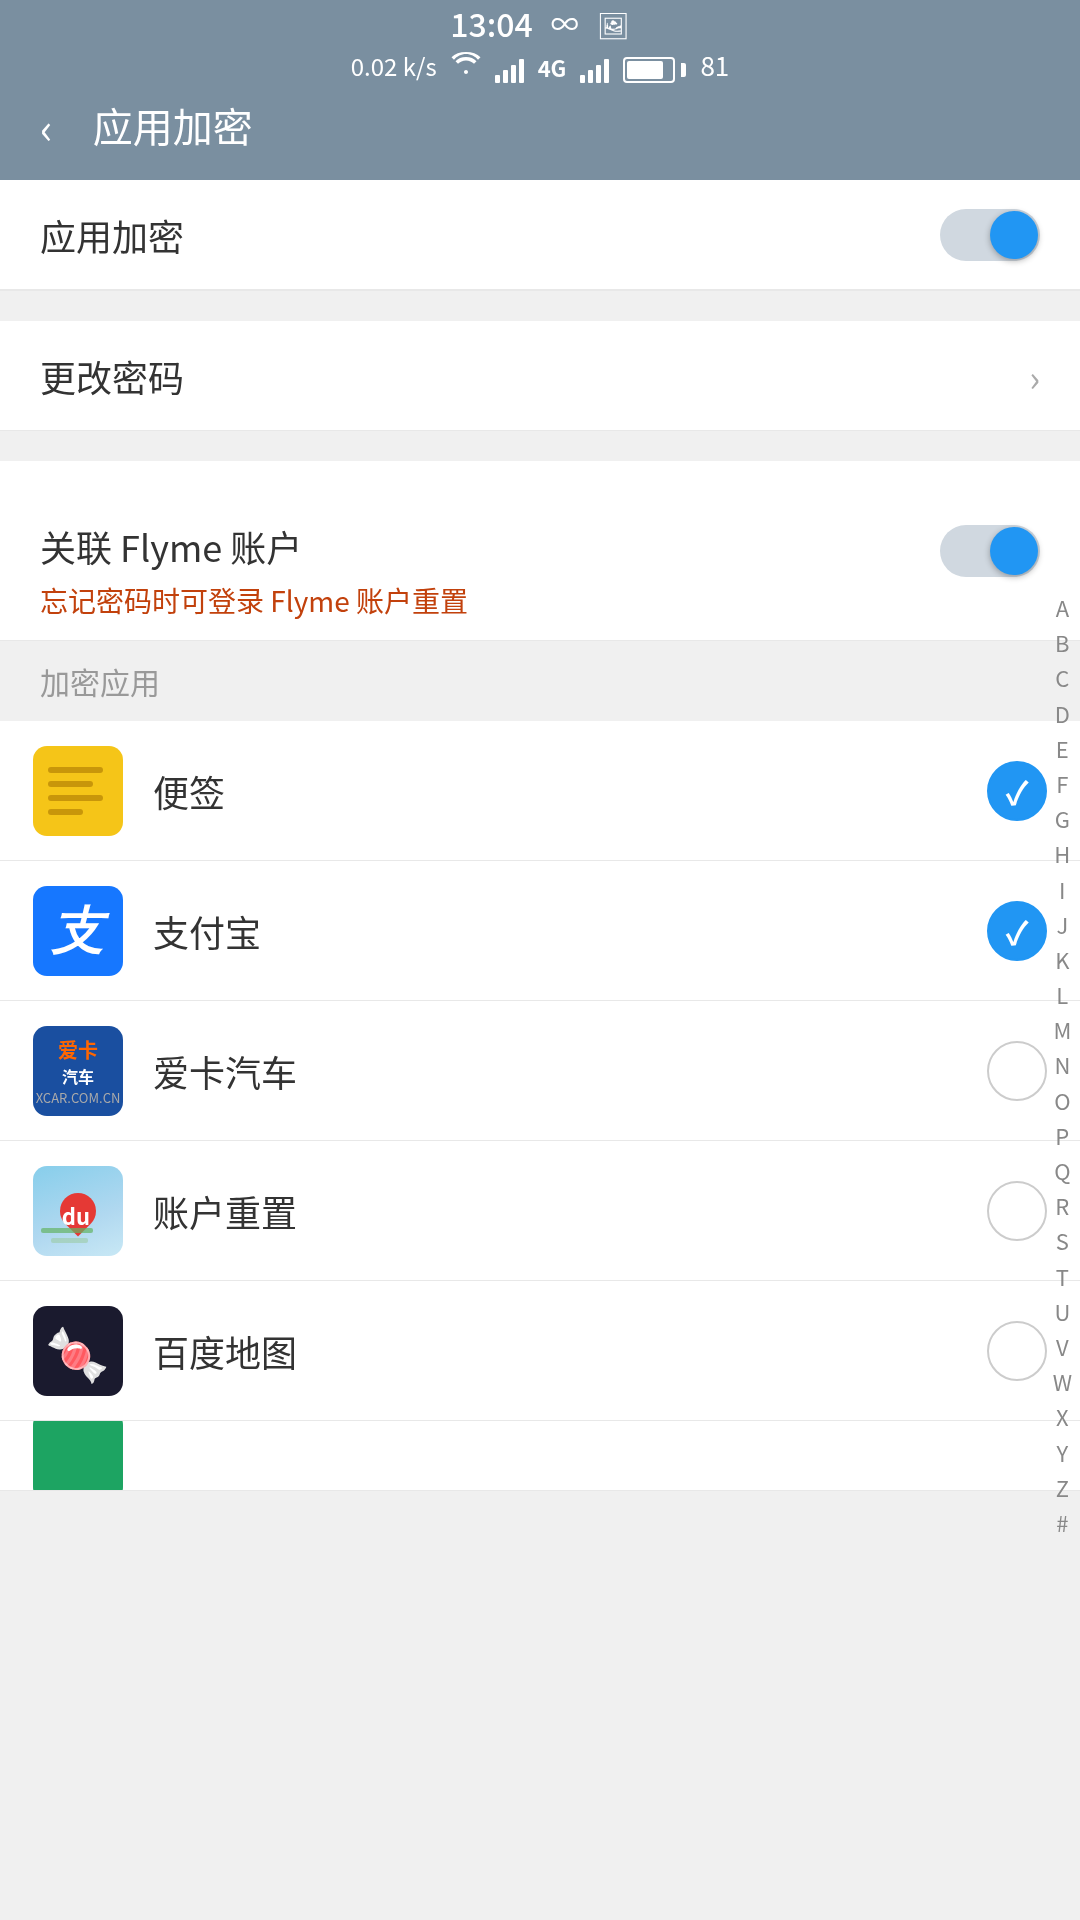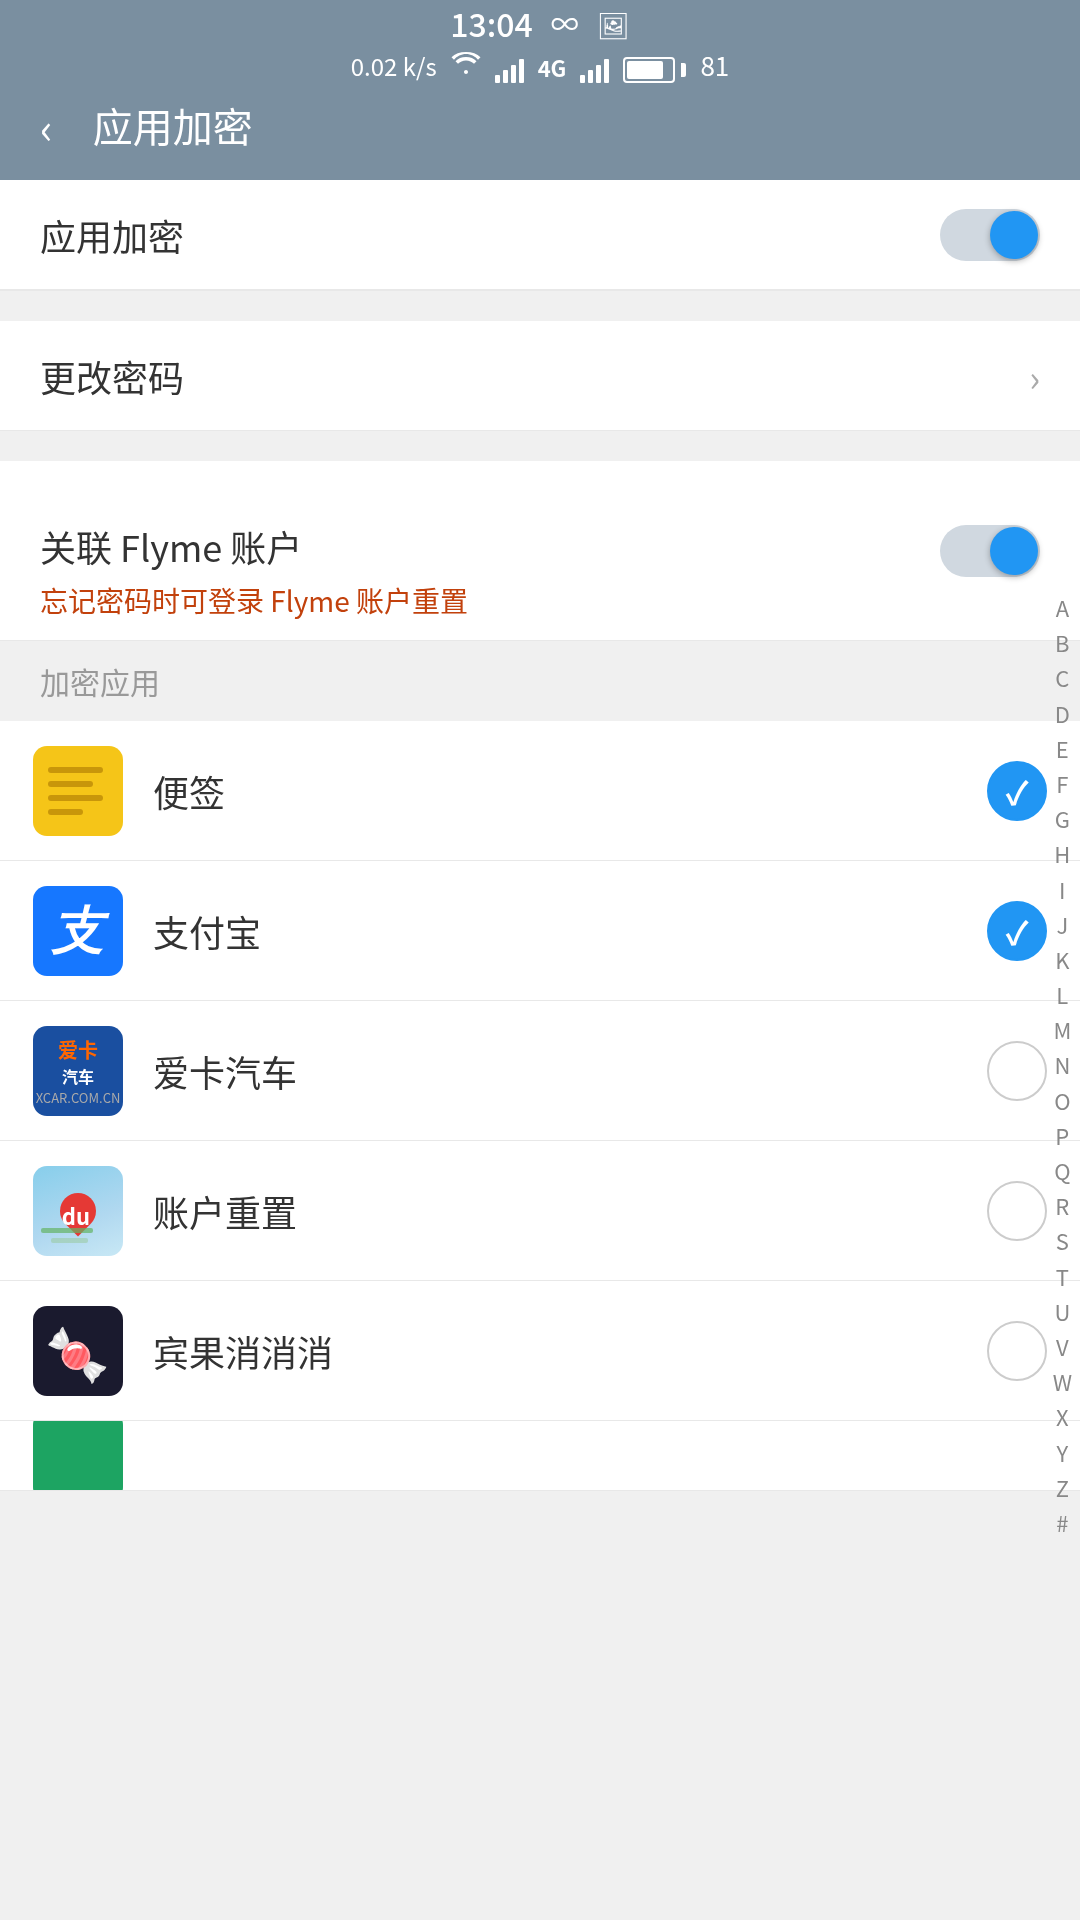--- a/index.html
+++ b/index.html
@@ -512,21 +512,21 @@
         </div>
       </div>
       <span class="app-name">账户重置</span>
       <div class="checkbox"></div>
     </div>
 
     <div class="app-row">
       <div class="binguo-icon app-icon">
         <span>🍬</span>
       </div>
-      <span class="app-name">宾果消消消</span>
+      <span class="app-name">百度地图</span>
       <div class="checkbox"></div>
     </div>
 
     <div class="app-row bottom-partial" style="height:70px;overflow:hidden;">
       <div class="garmin-icon app-icon" style="height:90px;border-radius:14px;background:#1da462;"></div>
     </div>
 
   </div>
 
 </div>

